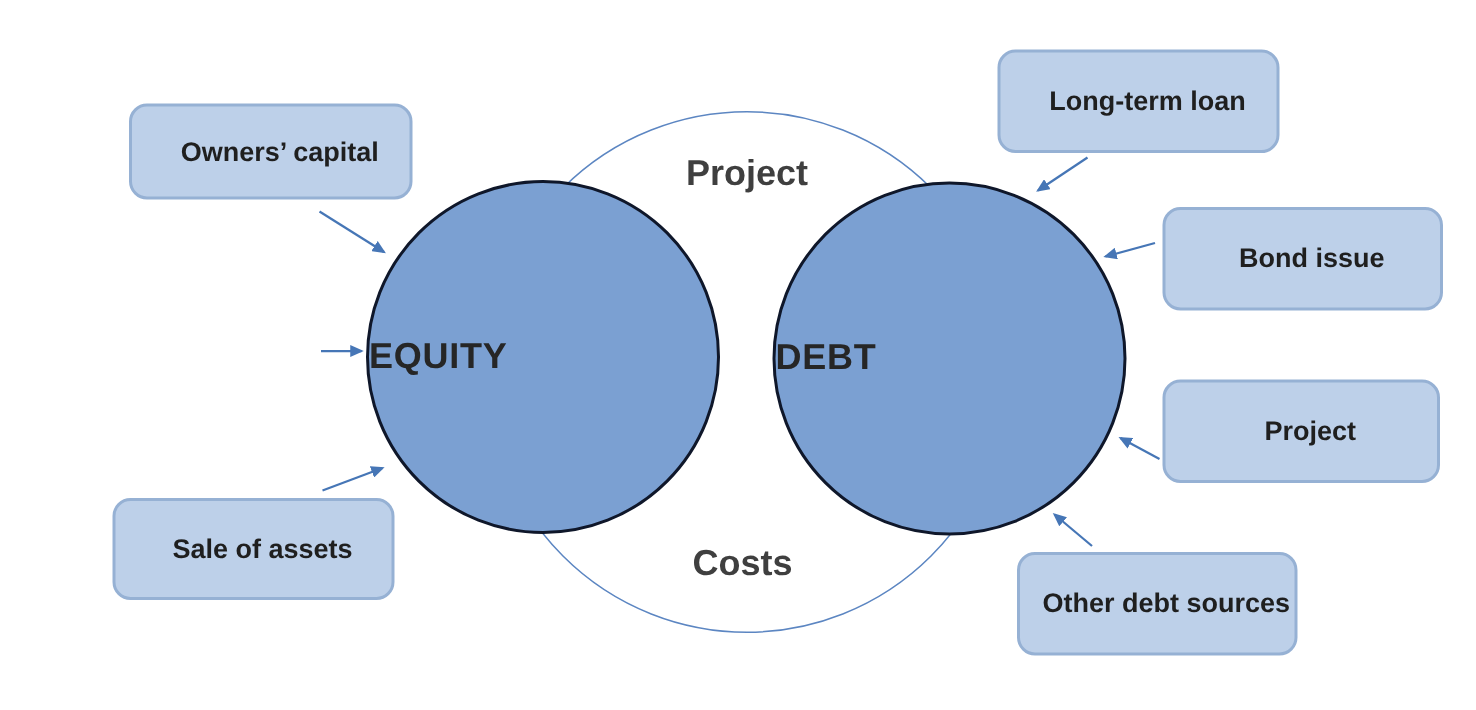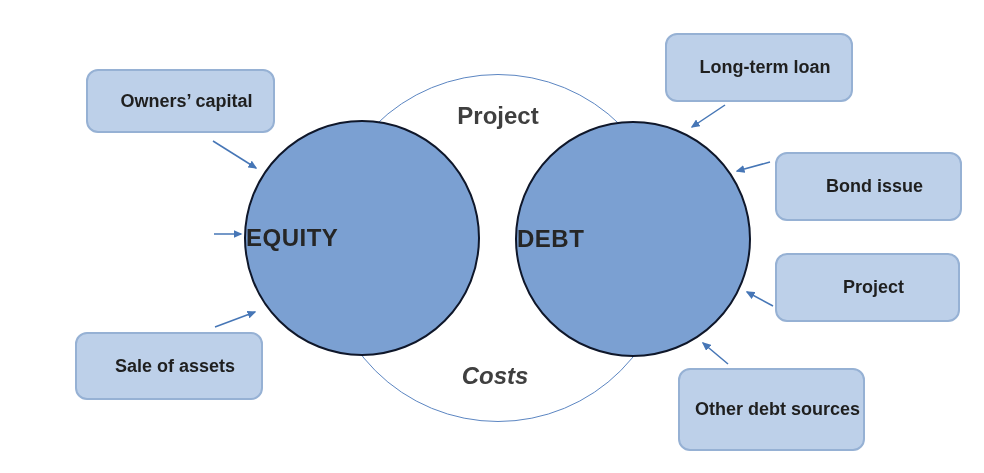--- a/index.html
+++ b/index.html
@@ -26,34 +26,34 @@
   .src-box{
     position:absolute;background:#bdd0e9;border:2px solid #96b1d4;
     border-radius:12px;box-sizing:border-box;
     display:flex;align-items:center;justify-content:center;
     font-weight:bold;font-size:18px;color:#1f1f1f;white-space:nowrap;padding-left:12px;
   }
   .box-owners{left:74px;top:69px;width:189px;height:64px;margin-left:12px;}
   .box-internal{left:22px;top:201px;width:188px;height:67px;}
   .box-sale{left:75px;top:332px;width:188px;height:68px;}
   .box-longterm{left:665px;top:33px;width:188px;height:69px;}
-  .box-bond{left:775px;top:152px;width:187px;height:69px;}
+  .box-bond{left:775px;top:138px;width:187px;height:69px;}
   .box-leasing{left:775px;top:253px;width:185px;height:69px;}
-  .box-other{left:678px;top:368px;width:187px;height:83px;text-align:right;}
+  .box-other{left:678px;top:368px;width:187px;height:69px;text-align:right;}
   .arrow-layer{position:absolute;left:0;top:0;width:984px;height:473px;pointer-events:none;}
 </style>
 </head>
 <body>
 
 <div class="canvas">
 
   <div class="big-outline"></div>
 
   <div class="ring-label" style="left:498px;top:116px;">Project</div>
-  <div class="ring-label" style="left:495px;top:376px;font-style:italic;">Costs</div>
+  <div class="ring-label" style="left:495px;top:376px;">Costs</div>
 
   <div class="node-circle node-equity">
     <span>EQUITY</span>
   </div>
   <div class="node-circle node-debt">
     <span>DEBT</span>
   </div>
 
   <div class="src-box box-owners">
     <span>Owners’ capital</span>

